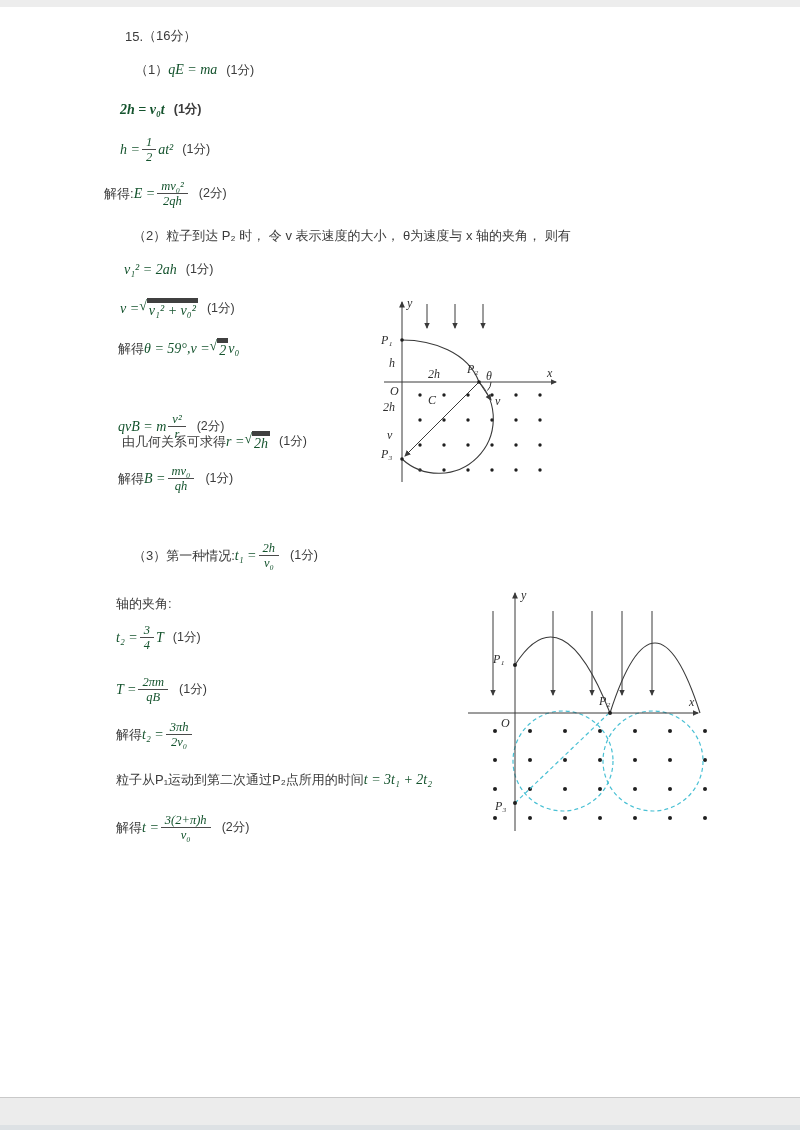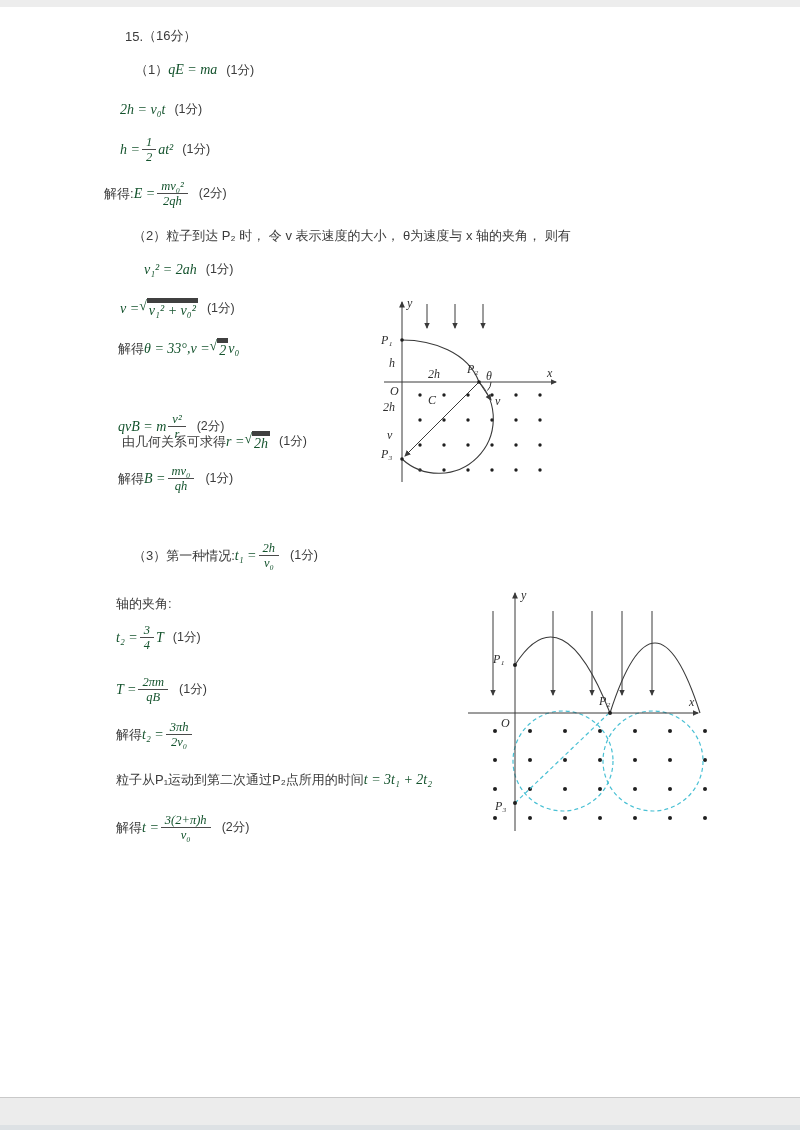--- a/index.html
+++ b/index.html
@@ -46,21 +46,21 @@
   <span>15.</span>
   <span>（16分）</span>
 </div>
 
 <div class="line" style="left:135px; top:61px;">
   <span class="cjk">（1）</span>
   <span class="f">qE = ma</span>
   <span class="score">(1分)</span>
 </div>
 
-<div class="line" style="left:120px; top:101px;">
+<div class="line" style="left:120px; top:101px;font-weight:bold;">
   <span class="f">2h = v₀t</span>
   <span class="score">(1分)</span>
 </div>
 
 <div class="line" style="left:120px; top:135px;">
   <span class="f">h =</span>
   <span class="frac f">
     <span class="num">1</span>
     <span class="den">2</span>
   </span>
@@ -76,37 +76,37 @@
     <span class="den">2qh</span>
   </span>
   <span class="score">(2分)</span>
 </div>
 
 <div class="line" style="left:133px; top:227px;">
   <span class="cjk">（2）</span>
   <span class="cjk">粒子到达 P₂ 时， 令 v 表示速度的大小， θ为速度与 x 轴的夹角， 则有</span>
 </div>
 
-<div class="line" style="left:144px; top:261px;">
+<div class="line" style="left:124px; top:261px;">
   <span class="f">v₁² = 2ah</span>
   <span class="score">(1分)</span>
 </div>
 
 <div class="line" style="left:120px; top:298px;">
   <span class="f">v =</span>
   <span class="f sqrt">
     <span class="rt">√</span>
     <span class="rad">v₁² + v₀²</span>
   </span>
   <span class="score">(1分)</span>
 </div>
 
 <div class="line" style="left:118px; top:338px;">
   <span class="cjk">解得</span>
-  <span class="f">θ = 33°,</span>
+  <span class="f">θ = 59°,</span>
   <span class="f">v =</span>
   <span class="f sqrt">
     <span class="rt">√</span>
     <span class="rad">2</span>
   </span>
   <span class="f">v₀</span>
 </div>
 
 <div class="line" style="left:118px; top:380px;margin-top:32px;">
   <span class="f">qvB = m</span>

